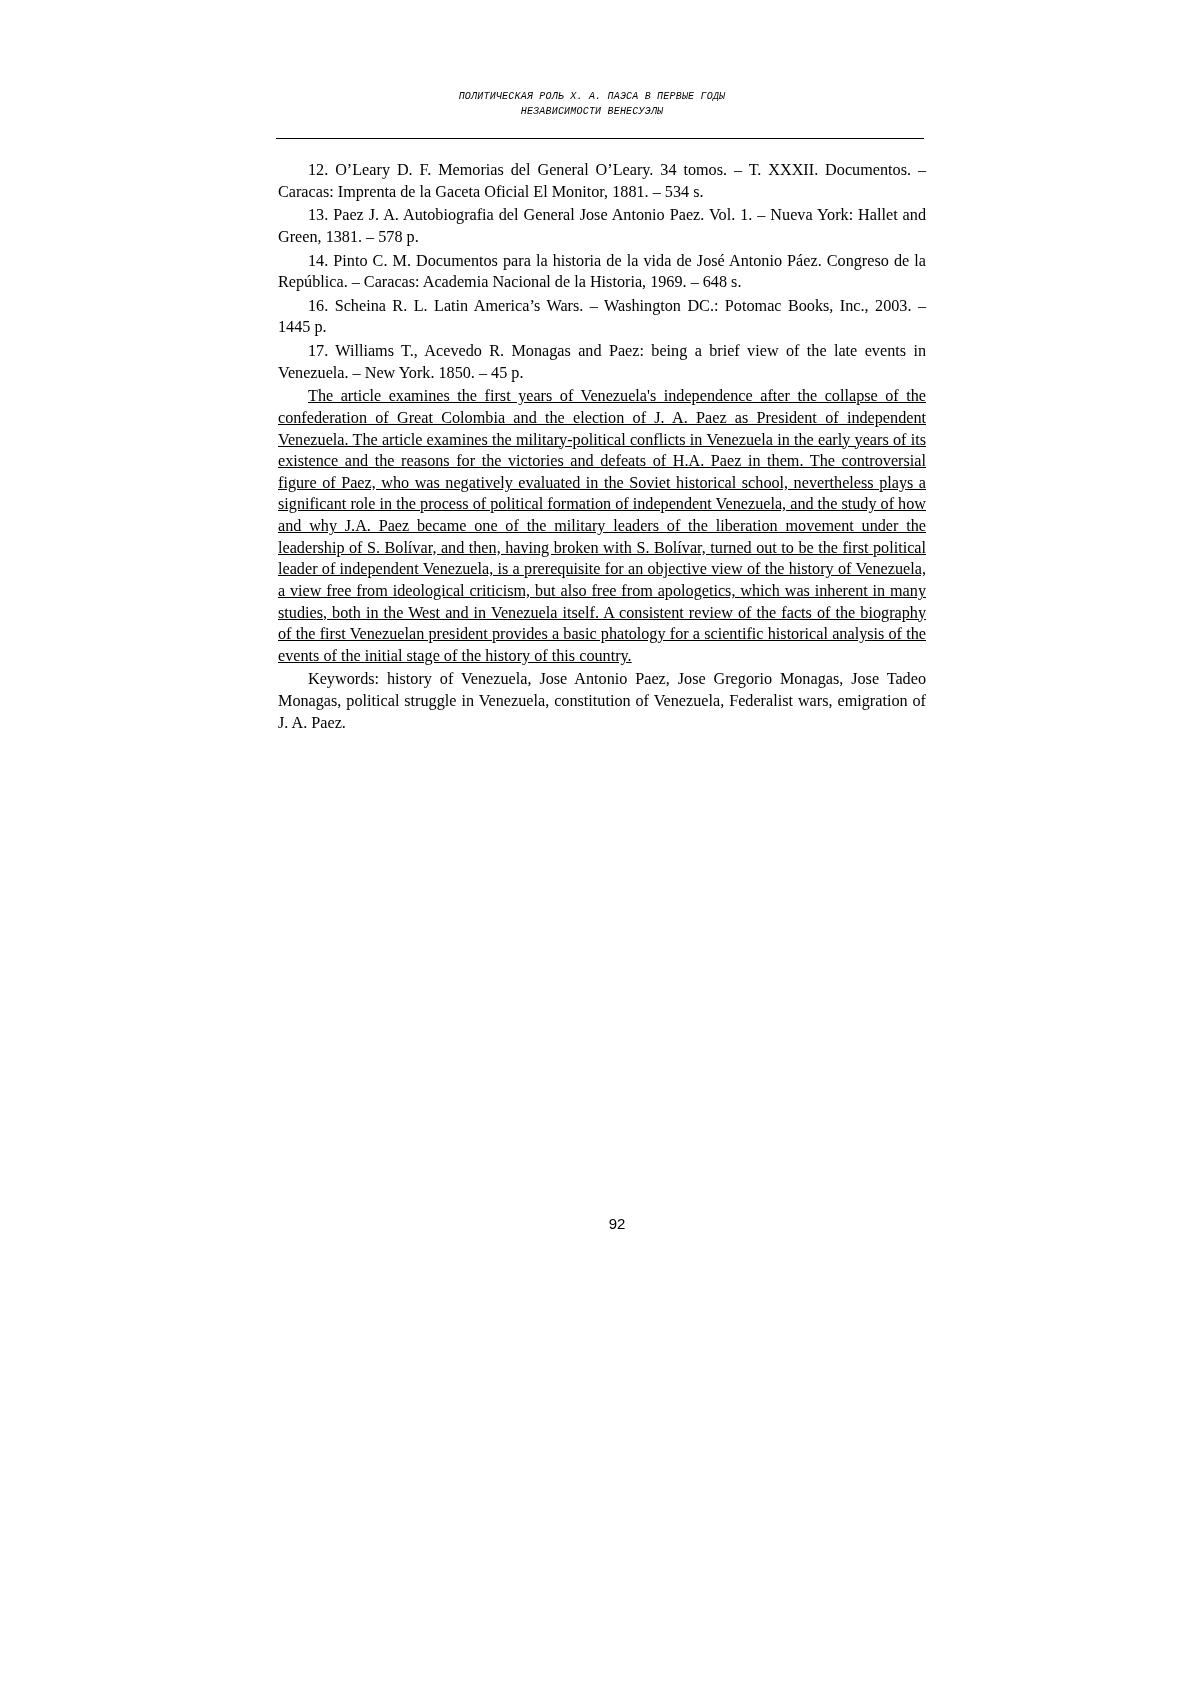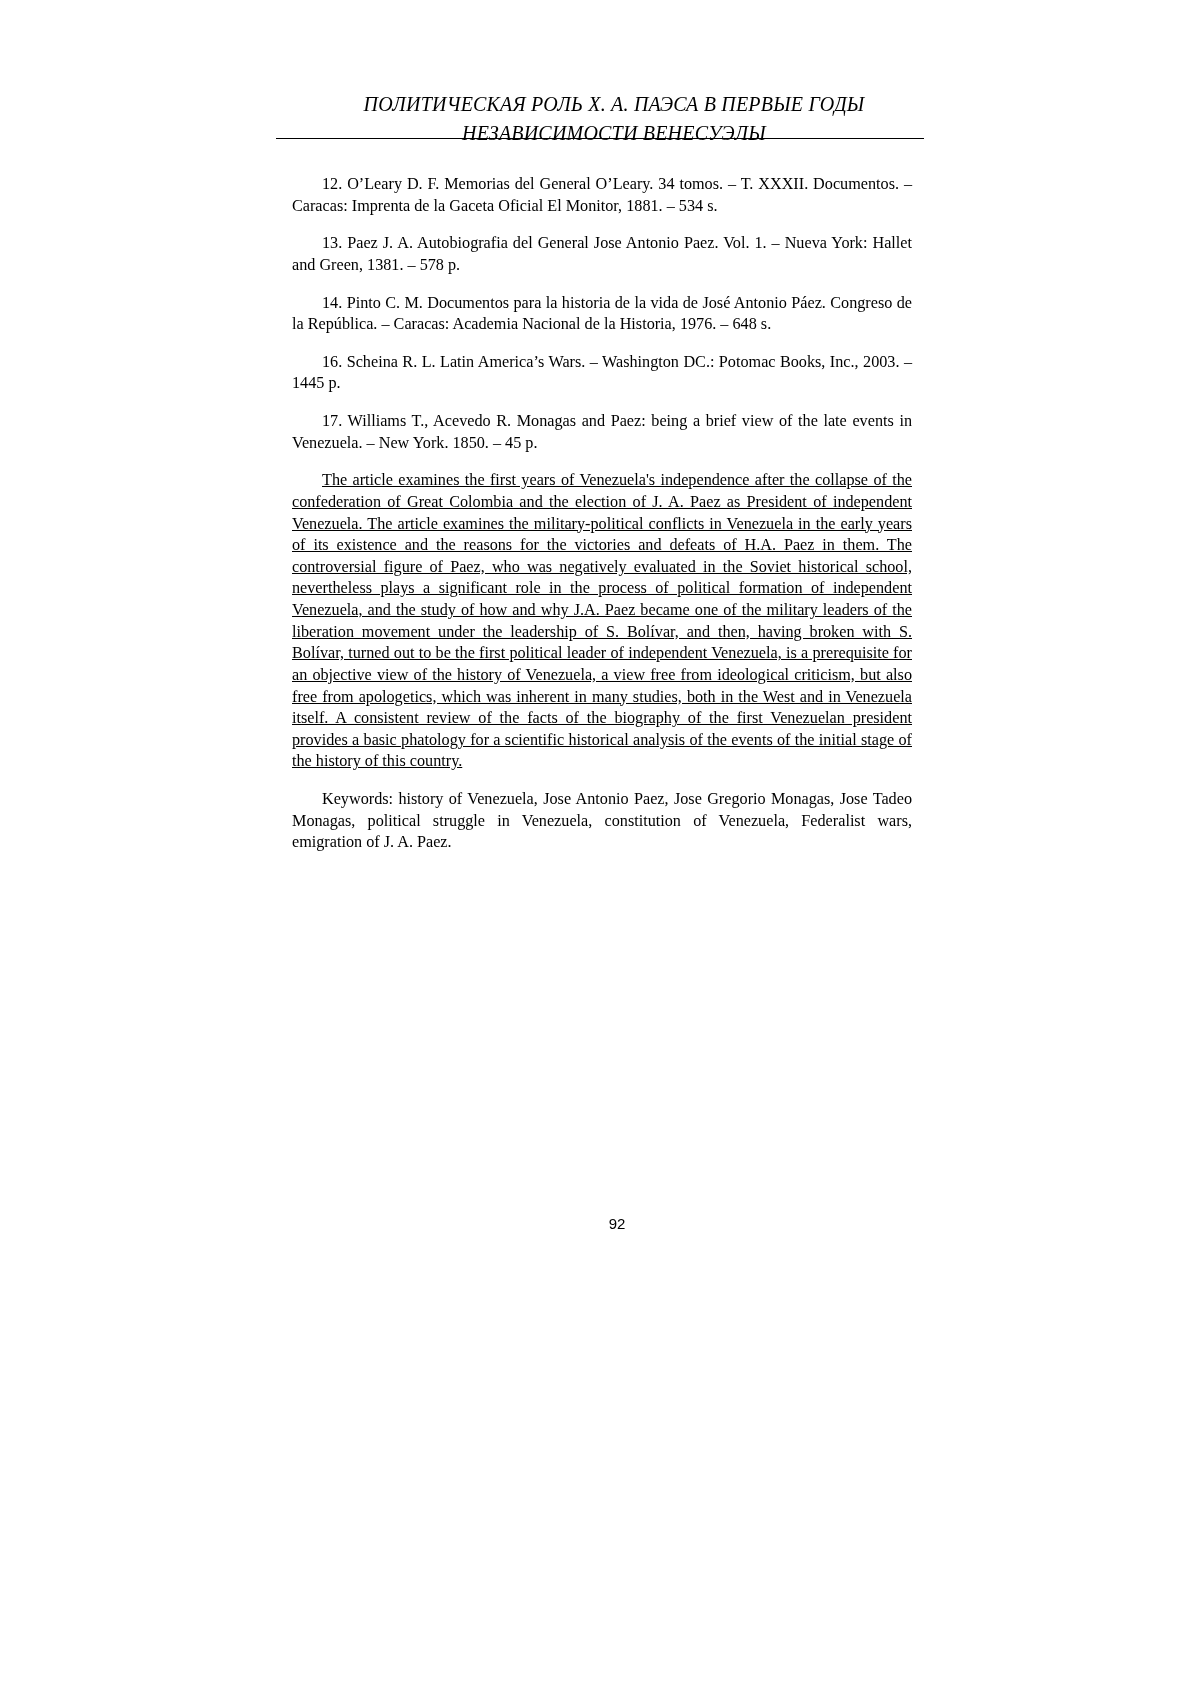--- a/index.html
+++ b/index.html
@@ -17,46 +17,46 @@
   }
   .page {
     position: relative;
     width: 1200px;
     height: 1697px;
     box-sizing: border-box;
     padding: 0;
   }
   .running-head {
     position: absolute;
-    left: 290px;
+    left: 268px;
     top: 90px;
     width: 648px;
     text-align: center;
-    font-family: Liberation Serif, serif;
+    font-family: Liberation Mono, monospace;
     font-style: italic;
-    font-size: 20px;
+    font-size: 10px;
     line-height: 1.45;
     letter-spacing: 0.2px;
   }
   .head-rule {
     position: absolute;
     left: 276px;
     top: 138px;
     width: 648px;
     border-top: 1px solid #000;
     height: 0;
   }
   .content {
     position: absolute;
     left: 276px;
     top: 158px;
     width: 652px;
   }
   p {
-    margin: 16px;
+    margin: 2px;
     font-size: 16.2px;
     line-height: 1.335;
     text-align: justify;
     text-justify: inter-word;
   }
   p.ref {
     text-indent: 30px;
   }
   p.abstract-title {
     text-indent: 30px;
@@ -91,21 +91,21 @@
     <div>ПОЛИТИЧЕСКАЯ РОЛЬ Х. А. ПАЭСА В ПЕРВЫЕ ГОДЫ</div>
     <div>НЕЗАВИСИМОСТИ ВЕНЕСУЭЛЫ</div>
   </div>
 
   <div class="head-rule"></div>
 
   <div class="content">
 
     <p class="ref">12. O’Leary D. F. Memorias del General O’Leary. 34 tomos. – T. XXXII. Documentos. – Caracas: Imprenta de la Gaceta Oficial El Monitor, 1881. – 534 s.</p>
     <p class="ref">13. Paez J. A. Autobiografia del General Jose Antonio Paez. Vol. 1. – Nueva York: Hallet and Green, 1381. – 578 p.</p>
-    <p class="ref">14. Pinto C. M. Documentos para la historia de la vida de José Antonio Páez. Congreso de la República. – Caracas: Academia Nacional de la Historia, 1976. – 648 s.</p>
+    <p class="ref">14. Pinto C. M. Documentos para la historia de la vida de José Antonio Páez. Congreso de la República. – Caracas: Academia Nacional de la Historia, 1969. – 648 s.</p>
     <p class="ref">16. Scheina R. L. Latin America’s Wars. – Washington DC.: Potomac Books, Inc., 2003. – 1445 p.</p>
     <p class="ref">17. Williams T., Acevedo R. Monagas and Paez: being a brief view of the late events in Venezuela. – New York. 1850. – 45 p.</p>
 
     <p class="abstract-body">The article examines the first years of Venezuela's independence after the collapse of the confederation of Great Colombia and the election of J. A. Paez as President of independent Venezuela. The article examines the military-political conflicts in Venezuela in the early years of its existence and the reasons for the victories and defeats of H.A. Paez in them. The controversial figure of Paez, who was negatively evaluated in the Soviet historical school, nevertheless plays a significant role in the process of political formation of independent Venezuela, and the study of how and why J.A. Paez became one of the military leaders of the liberation movement under the leadership of S. Bolívar, and then, having broken with S. Bolívar, turned out to be the first political leader of independent Venezuela, is a prerequisite for an objective view of the history of Venezuela, a view free from ideological criticism, but also free from apologetics, which was inherent in many studies, both in the West and in Venezuela itself. A consistent review of the facts of the biography of the first Venezuelan president provides a basic phatology for a scientific historical analysis of the events of the initial stage of the history of this country.</p>
     <p class="keywords">Keywords: history of Venezuela, Jose Antonio Paez, Jose Gregorio Monagas, Jose Tadeo Monagas, political struggle in Venezuela, constitution of Venezuela, Federalist wars, emigration of J. A. Paez.</p>
 
   </div>
 
   <div class="page-number">92</div>
 

